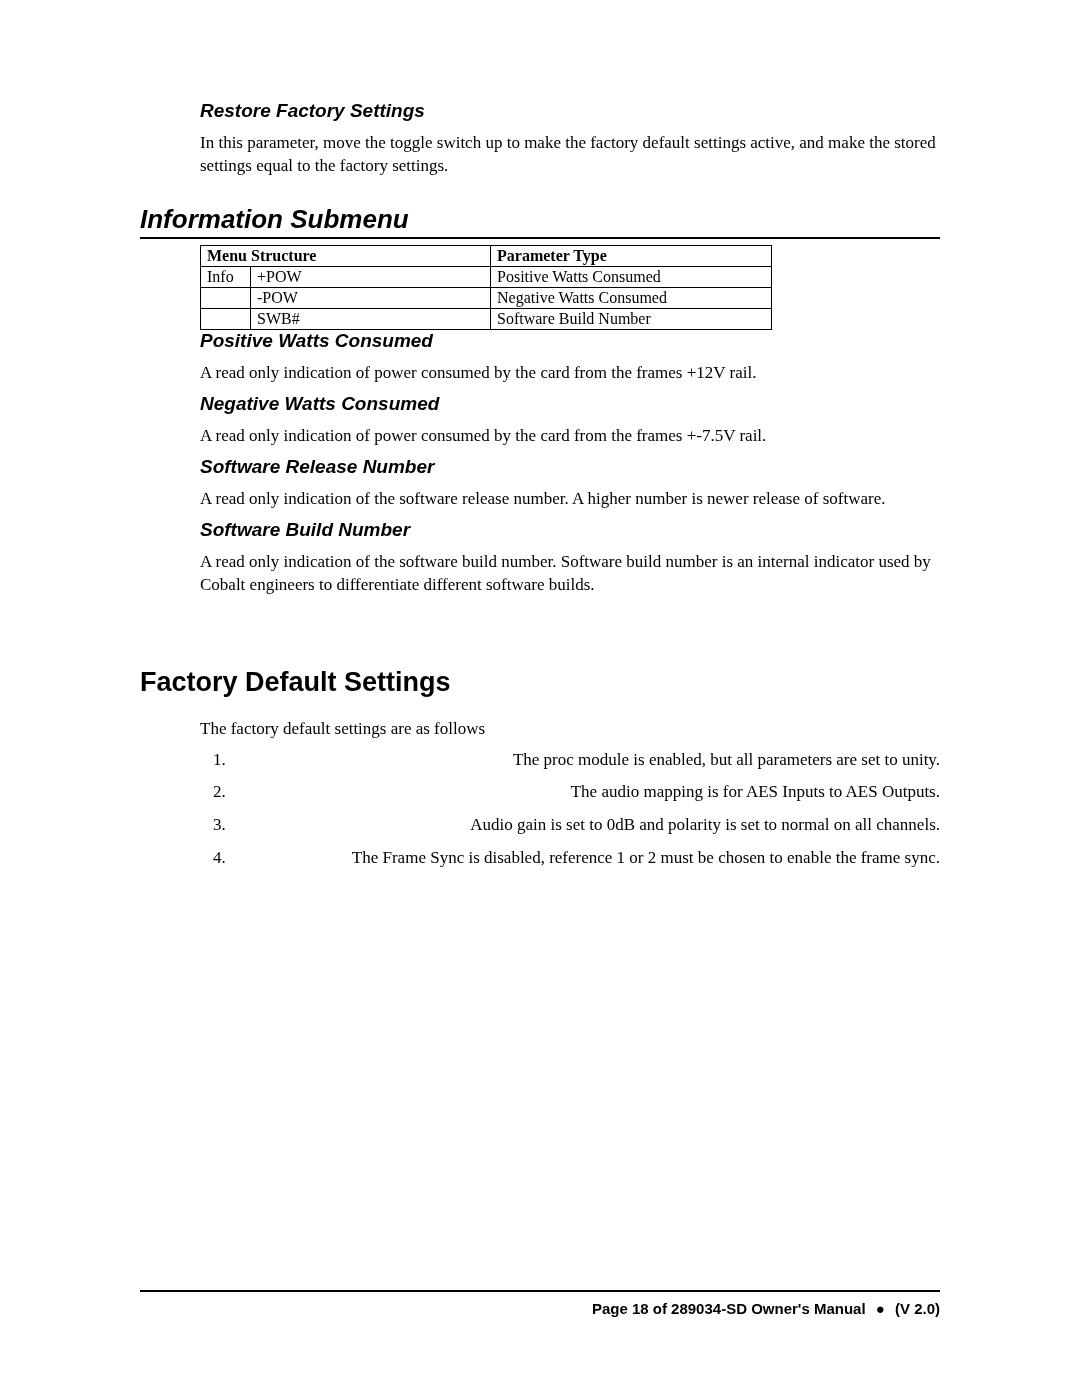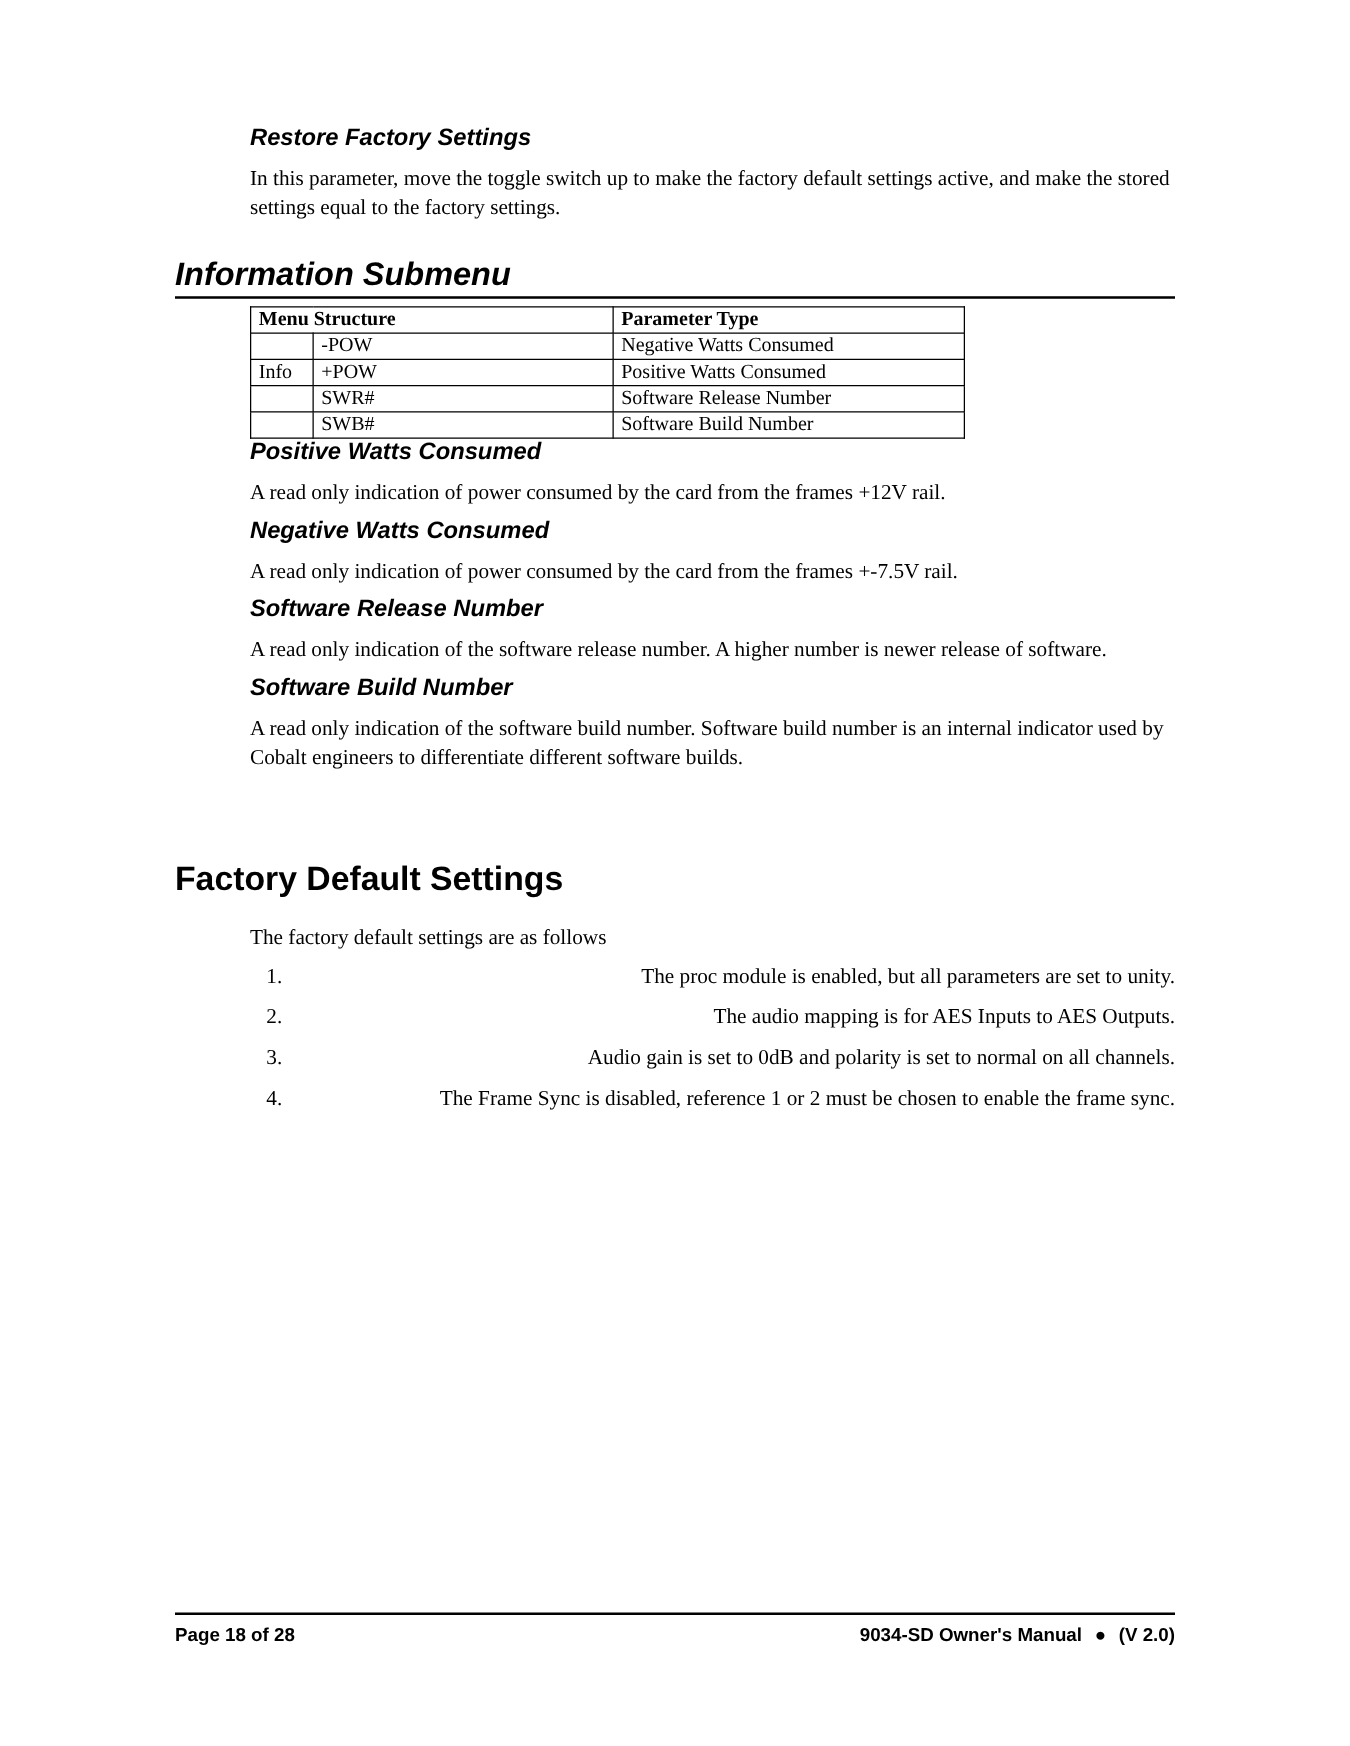--- a/index.html
+++ b/index.html
@@ -72,21 +72,21 @@
     left: 140px;
     right: 140px;
     bottom: 80px;
   }
   .footer-rule {
     border-top: 2px solid #000;
     margin-bottom: 8px;
   }
   .footer-row {
     display: flex;
-    justify-content: space-between;
+    justify-content: flex-end;
     font-family: Arial, Helvetica, sans-serif;
     font-size: 15px;
     font-weight: bold;
   }
   .footer-row .bullet { margin: 0 6px; }
 </style>
 </head>
 <body>
 
 <div class="indent">
@@ -96,33 +96,28 @@
 
 <div class="h2">Information Submenu</div>
 
 <table class="info">
   <tbody>
       <tr>
     <th class="col1" colspan="2">Menu Structure</th>
     <th>Parameter Type</th>
   </tr>
   <tr>
-    <td class="col1"></td>
-    <td class="col2">-POW</td>
-    <td>Negative Watts Consumed</td>
-  </tr>
-  <tr>
     <td class="col1">Info</td>
     <td class="col2">+POW</td>
     <td>Positive Watts Consumed</td>
   </tr>
   <tr>
     <td class="col1"></td>
-    <td class="col2">SWR#</td>
-    <td>Software Release Number</td>
+    <td class="col2">-POW</td>
+    <td>Negative Watts Consumed</td>
   </tr>
   <tr>
     <td class="col1"></td>
     <td class="col2">SWB#</td>
     <td>Software Build Number</td>
   </tr>
 </tbody>
   </table>
 
 <div class="indent">

